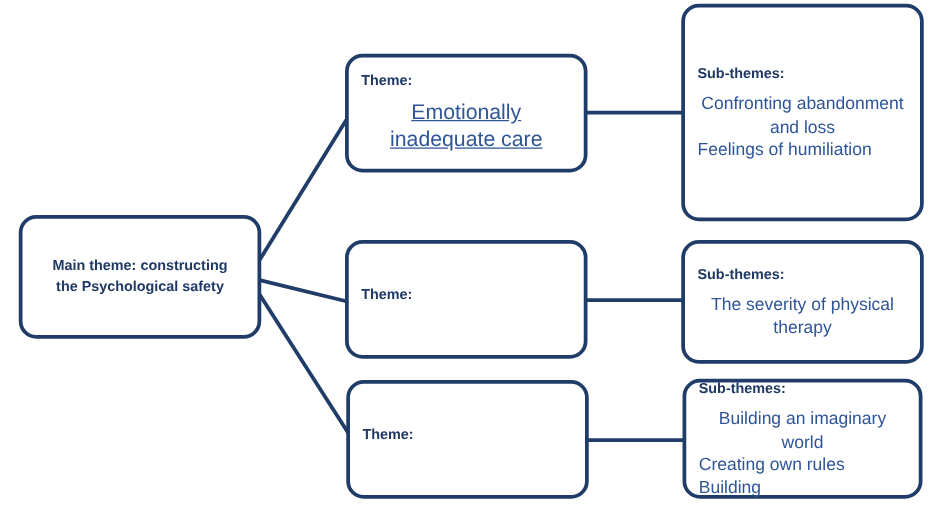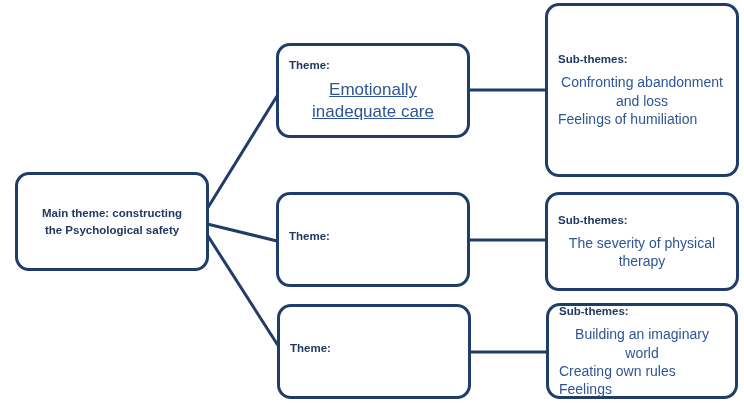--- a/index.html
+++ b/index.html
@@ -103,16 +103,16 @@
 
   <div class="box" id="sub-2">
     <div class="heading">Sub-themes:</div>
     <div class="sub-line">The severity of physical therapy</div>
   </div>
 
   <div class="box" id="sub-3">
     <div class="heading">Sub-themes:</div>
     <div class="sub-line">Building an imaginary world</div>
     <div class="sub-line">Creating own rules</div>
-    <div class="sub-line">Feelings</div>
+    <div class="sub-line">Building</div>
   </div>
 
 </div>
 
 </body></html>

